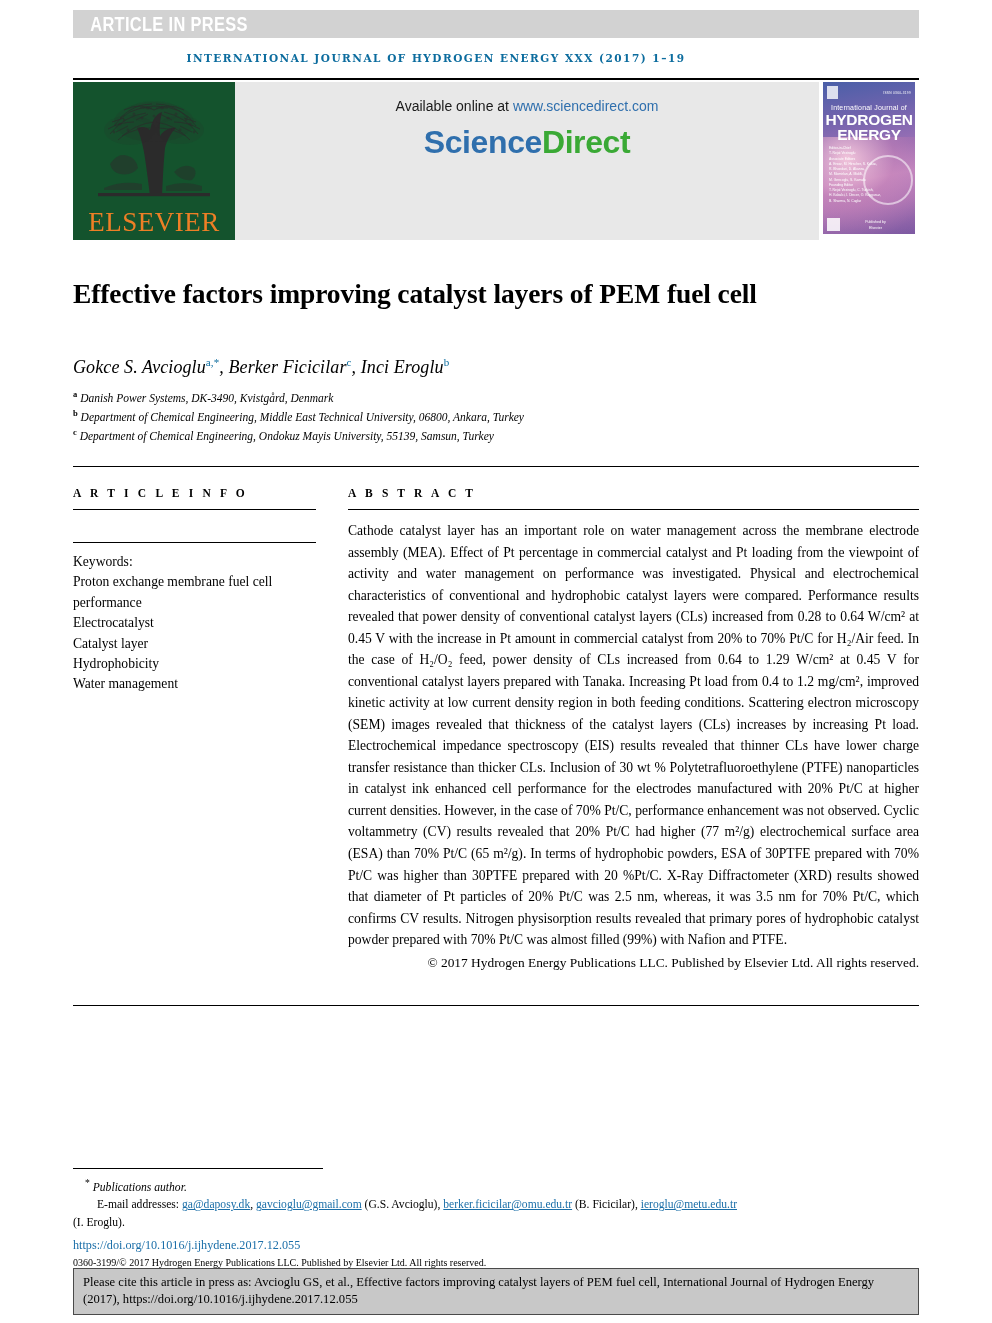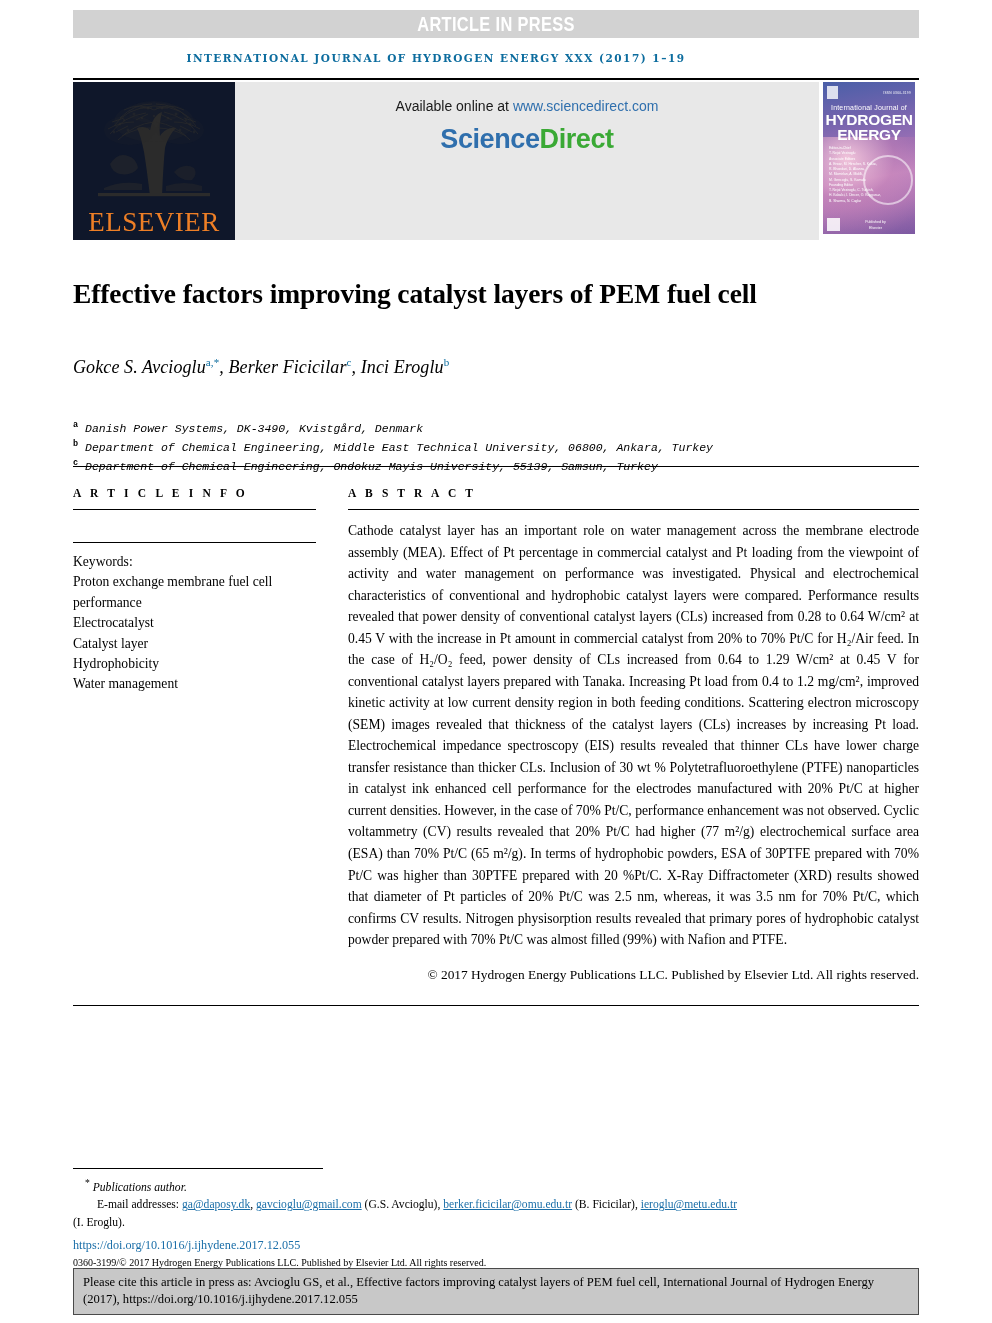--- a/index.html
+++ b/index.html
@@ -17,21 +17,21 @@
   }
 
   
   .press-banner {
     position: absolute;
     left: 73px; top: 10px;
     width: 846px; height: 28px;
     background: #d2d2d2;
     display: flex;
     align-items: center;
-    justify-content: center;
+    justify-content: flex-start;
   }
   .press-banner-text {
     color: #ffffff;
     font-family: "Liberation Sans Narrow", "Liberation Sans", sans-serif;
     font-weight: bold;
     font-size: 20px;
     letter-spacing: 0.4px;
     transform: scaleX(0.82);
   }
 
@@ -65,21 +65,21 @@
   .elsevier-box {
     width: 162px;
     flex: 0 0 162px;
     position: relative;
     display: flex;
     flex-direction: column;
     align-items: center;
     justify-content: flex-end;
     padding-bottom: 4px;
     box-sizing: border-box;
-    background: #0f172a;
+    background: #14532d;
   }
   .tree-svg { display:block; }
   .elsevier-word {
     color: #ee7f26;
     font-family: "Liberation Serif", "DejaVu Serif", serif;
     font-size: 27px;
     letter-spacing: 0.5px;
     line-height: 1;
     margin-top: 1px;
   }
@@ -96,21 +96,21 @@
     font-size: 14px;
     color: #1a1a1a;
   }
   .avail-line a { color: #2f6fad; text-decoration: none; }
   .sd-logo {
     position: absolute;
     top: 42px; left: 0; width: 100%;
     text-align: center;
     font-family: "Liberation Sans", sans-serif;
     font-weight: bold;
-    font-size: 27px;
+    font-size: 32px;
     letter-spacing: -0.4px;
   }
   .sd-logo .sci { color: #2f6fad; }
   .sd-logo .direct { color: #3aa935; }
   .homepage-line {
     position: absolute;
     bottom: 14px; left: 0; width: 100%;
     text-align: center;
     font-family: "Liberation Sans", sans-serif;
     font-size: 13px;
@@ -210,23 +210,23 @@
     left: 73px; top: 356px;
     width: 830px;
     font-family: "Liberation Serif", "DejaVu Serif", serif;
     font-style: italic;
     font-size: 18px;
     letter-spacing: 0.1px;
   }
   .authors sup { font-size: 11px; color: #0c6c9e; font-style: normal; }
   .affils {
     position: absolute;
-    left: 73px; top: 419px;
+    left: 73px; top: 388px;
     width: 830px;
-    font-family: Liberation Mono, monospace;
+    font-family: Liberation Serif, serif;
     font-style: italic;
     font-size: 11.5px;
     line-height: 1.58;
   }
   .affils sup { font-style: normal; font-weight: bold; font-size: 8.5px; }
 
   
   .rule-top {
     position: absolute;
     left: 73px; top: 466px;
@@ -269,21 +269,21 @@
     font-size: 13.6px;
     line-height: 1.585;
     text-align: justify;
     text-justify: inter-word;
     hyphens: manual;
   }
   .abstract-copy {
     font-family: "Liberation Serif", "DejaVu Serif", serif;
     font-size: 13.4px;
     text-align: right;
-    margin-top: 16px;
+    margin-top: 4px;
   }
 
   .rule-bottom {
     position: absolute;
     left: 73px; top: 1005px;
     width: 846px;
     border-top: 1.2px solid #000;
   }
 
   

